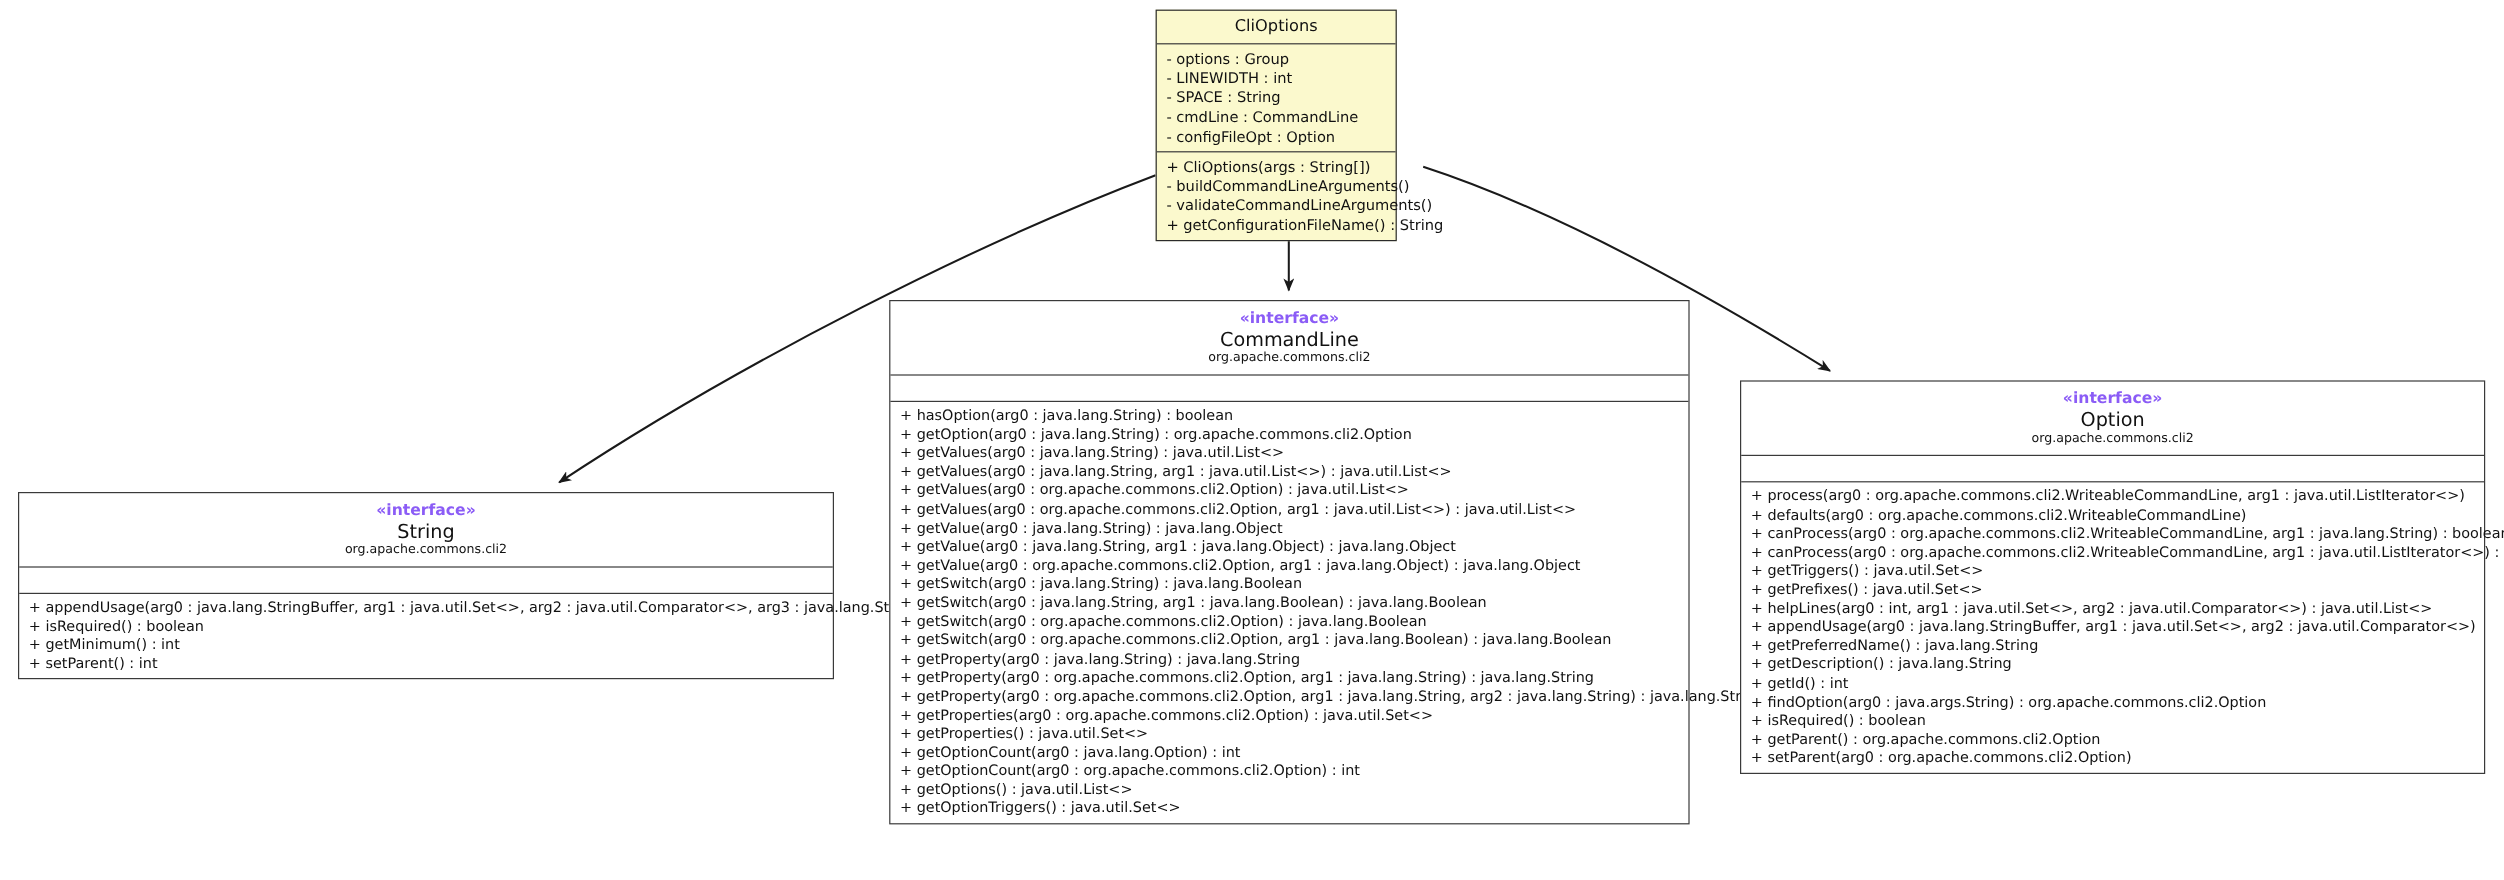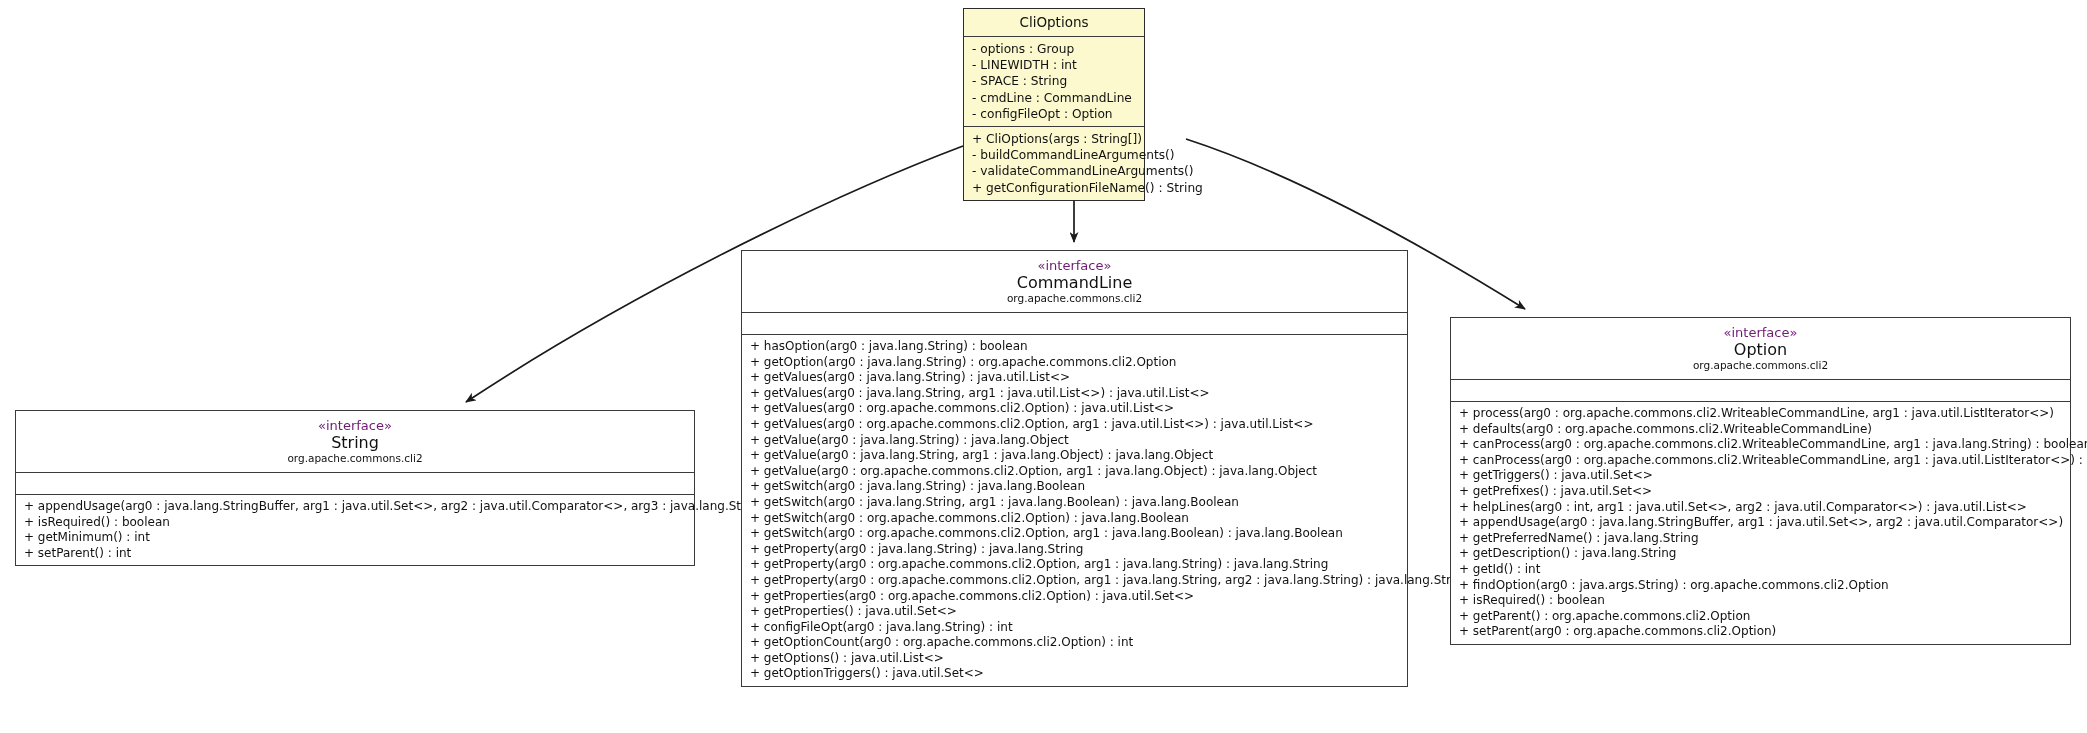--- a/index.html
+++ b/index.html
@@ -28,23 +28,24 @@
     border: 1.5px solid #2b2b2b;
   }
   .box-header {
     box-sizing: border-box;
     text-align: center;
     padding: 4px 6px 5px 6px;
     border-bottom: 1.5px solid #3a3a3a;
   }
   .stereotype {
     font-size: 13px;
-    color: #701a75;
+    color: #8b5cf6;
     line-height: 16px;
     display: block;
+    font-weight: bold;
   }
   .type-name {
     font-size: 16px;
     color: #111;
     line-height: 17px;
     display: block;
   }
   .pkg-name {
     font-size: 10.5px;
     color: #111;
@@ -99,21 +100,21 @@
       </marker>
     </defs>
 
     <path d="M 963,146 C 820,200 620,300 466,402" fill="none" stroke="#1a1a1a" stroke-width="1.7" marker-end="url(#arrowhead)"></path>
 
     <path d="M 1074,195 L 1074,242" fill="none" stroke="#1a1a1a" stroke-width="1.7" marker-end="url(#arrowhead)"></path>
 
     <path d="M 1186,139 C 1300,176 1430,250 1525,309" fill="none" stroke="#1a1a1a" stroke-width="1.7" marker-end="url(#arrowhead)"></path>
   </svg>
 
-  <div class="uml-box highlight" style="left:963px; top:8px; width:182px;">
+  <div class="uml-box highlight" style="left:963px; top:8px; width:201px;">
     <div class="box-header">
       <span class="class-title">CliOptions</span>
     </div>
     <div class="compartment">
       <div class="member">- options : Group</div>
       <div class="member">- LINEWIDTH : int</div>
       <div class="member">- SPACE : String</div>
       <div class="member">- cmdLine : CommandLine</div>
       <div class="member">- configFileOpt : Option</div>
     </div>
@@ -159,21 +160,21 @@
       <div class="member">+ getValue(arg0 : org.apache.commons.cli2.Option, arg1 : java.lang.Object) : java.lang.Object</div>
       <div class="member">+ getSwitch(arg0 : java.lang.String) : java.lang.Boolean</div>
       <div class="member">+ getSwitch(arg0 : java.lang.String, arg1 : java.lang.Boolean) : java.lang.Boolean</div>
       <div class="member">+ getSwitch(arg0 : org.apache.commons.cli2.Option) : java.lang.Boolean</div>
       <div class="member">+ getSwitch(arg0 : org.apache.commons.cli2.Option, arg1 : java.lang.Boolean) : java.lang.Boolean</div>
       <div class="member">+ getProperty(arg0 : java.lang.String) : java.lang.String</div>
       <div class="member">+ getProperty(arg0 : org.apache.commons.cli2.Option, arg1 : java.lang.String) : java.lang.String</div>
       <div class="member">+ getProperty(arg0 : org.apache.commons.cli2.Option, arg1 : java.lang.String, arg2 : java.lang.String) : java.lang.String</div>
       <div class="member">+ getProperties(arg0 : org.apache.commons.cli2.Option) : java.util.Set&lt;&gt;</div>
       <div class="member">+ getProperties() : java.util.Set&lt;&gt;</div>
-      <div class="member">+ configFileOpt(arg0 : java.lang.String) : int</div>
+      <div class="member">+ getOptionCount(arg0 : java.lang.Option) : int</div>
       <div class="member">+ getOptionCount(arg0 : org.apache.commons.cli2.Option) : int</div>
       <div class="member">+ getOptions() : java.util.List&lt;&gt;</div>
       <div class="member">+ getOptionTriggers() : java.util.Set&lt;&gt;</div>
     </div>
   </div>
 
   <div class="uml-box" style="left:1450px; top:317px; width:621px;">
     <div class="box-header" style="padding-top:7px; padding-bottom:7px;">
       <span class="stereotype">«interface»</span>
       <span class="type-name">Option</span>

